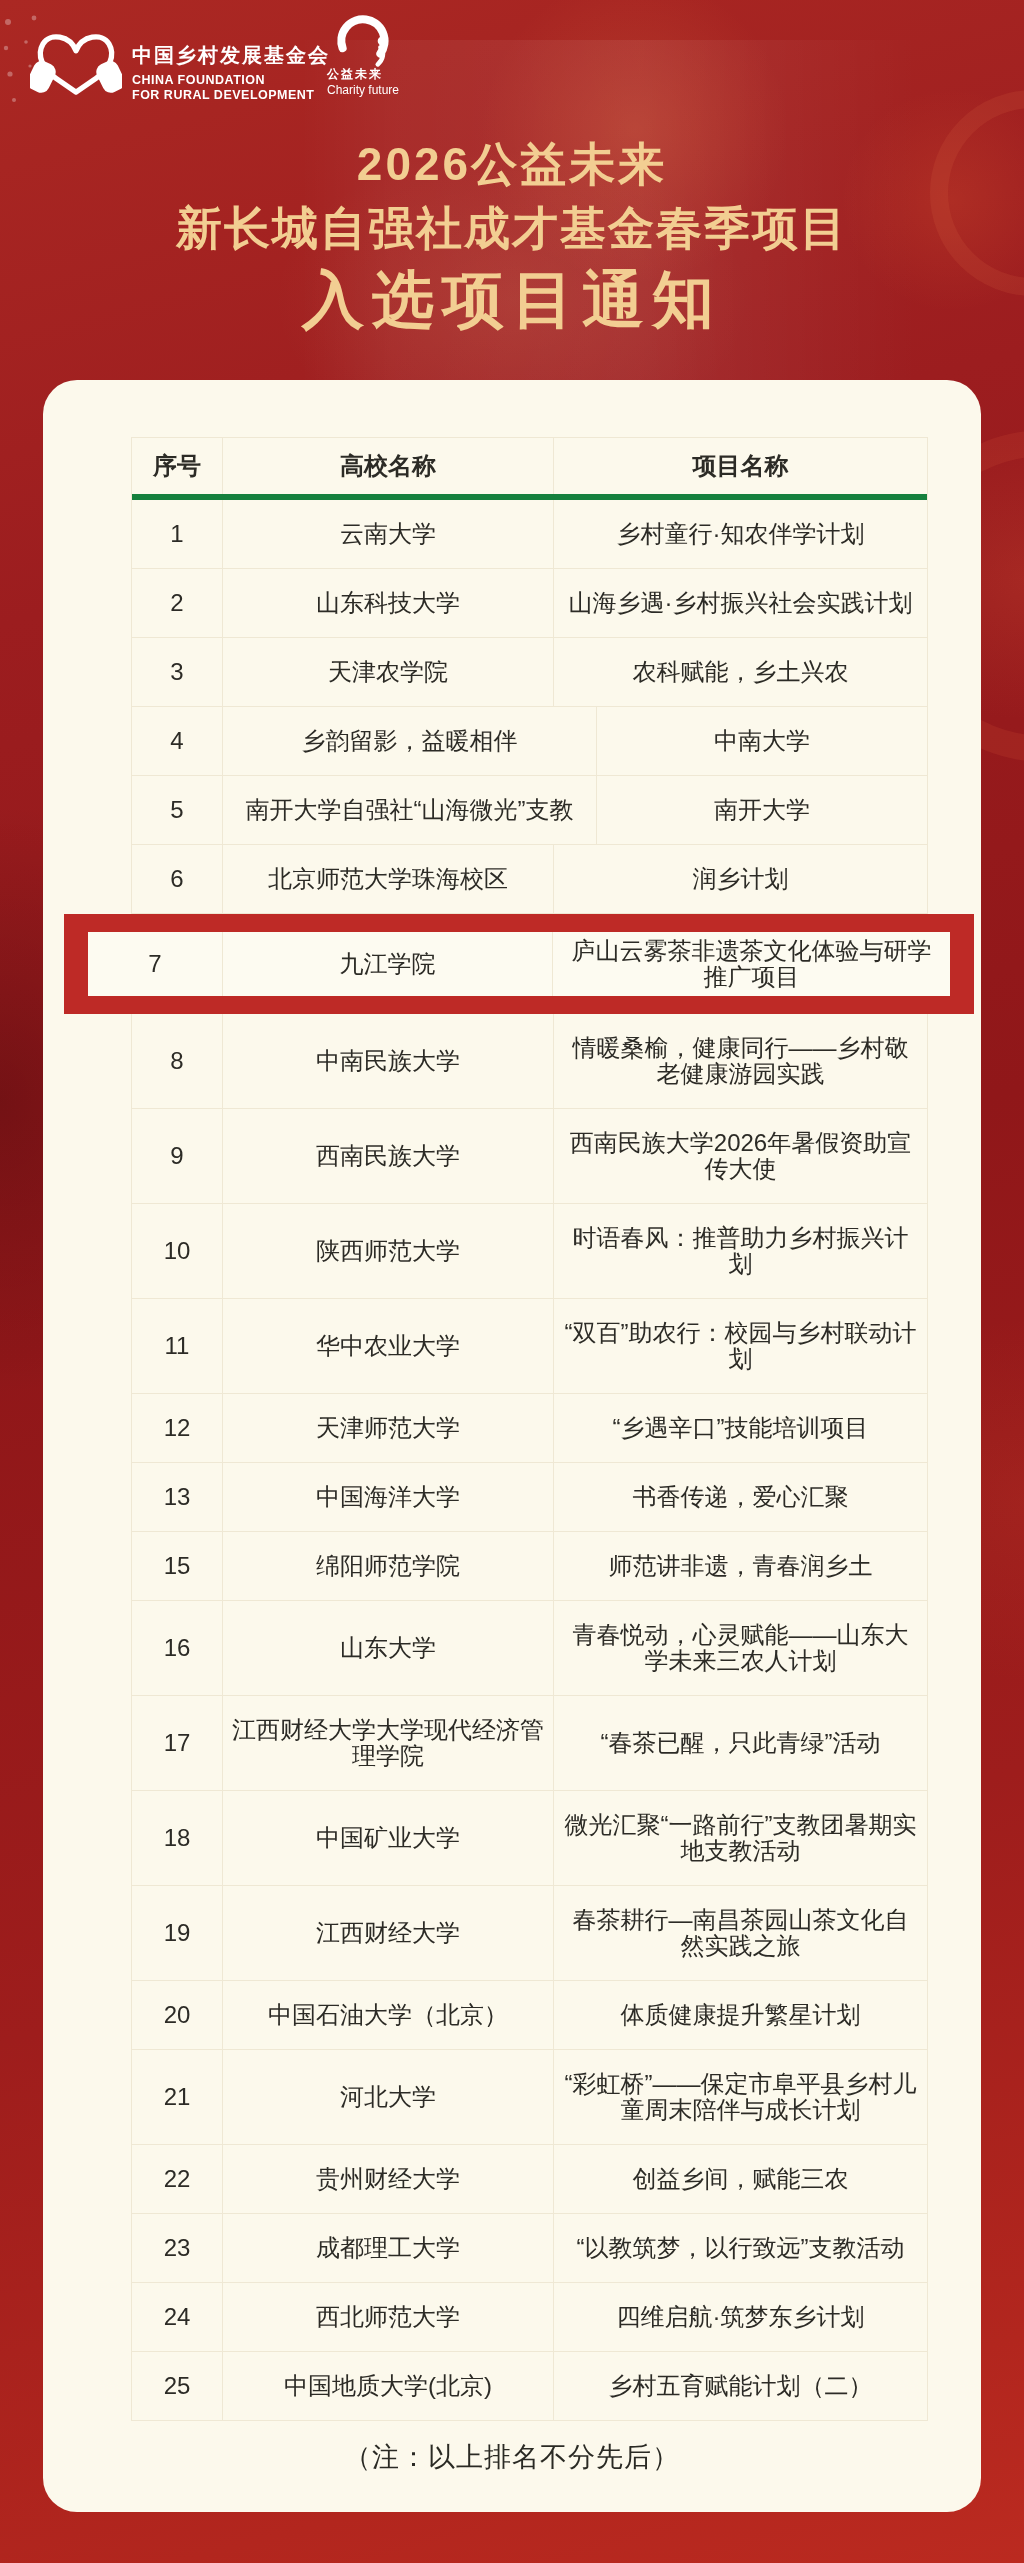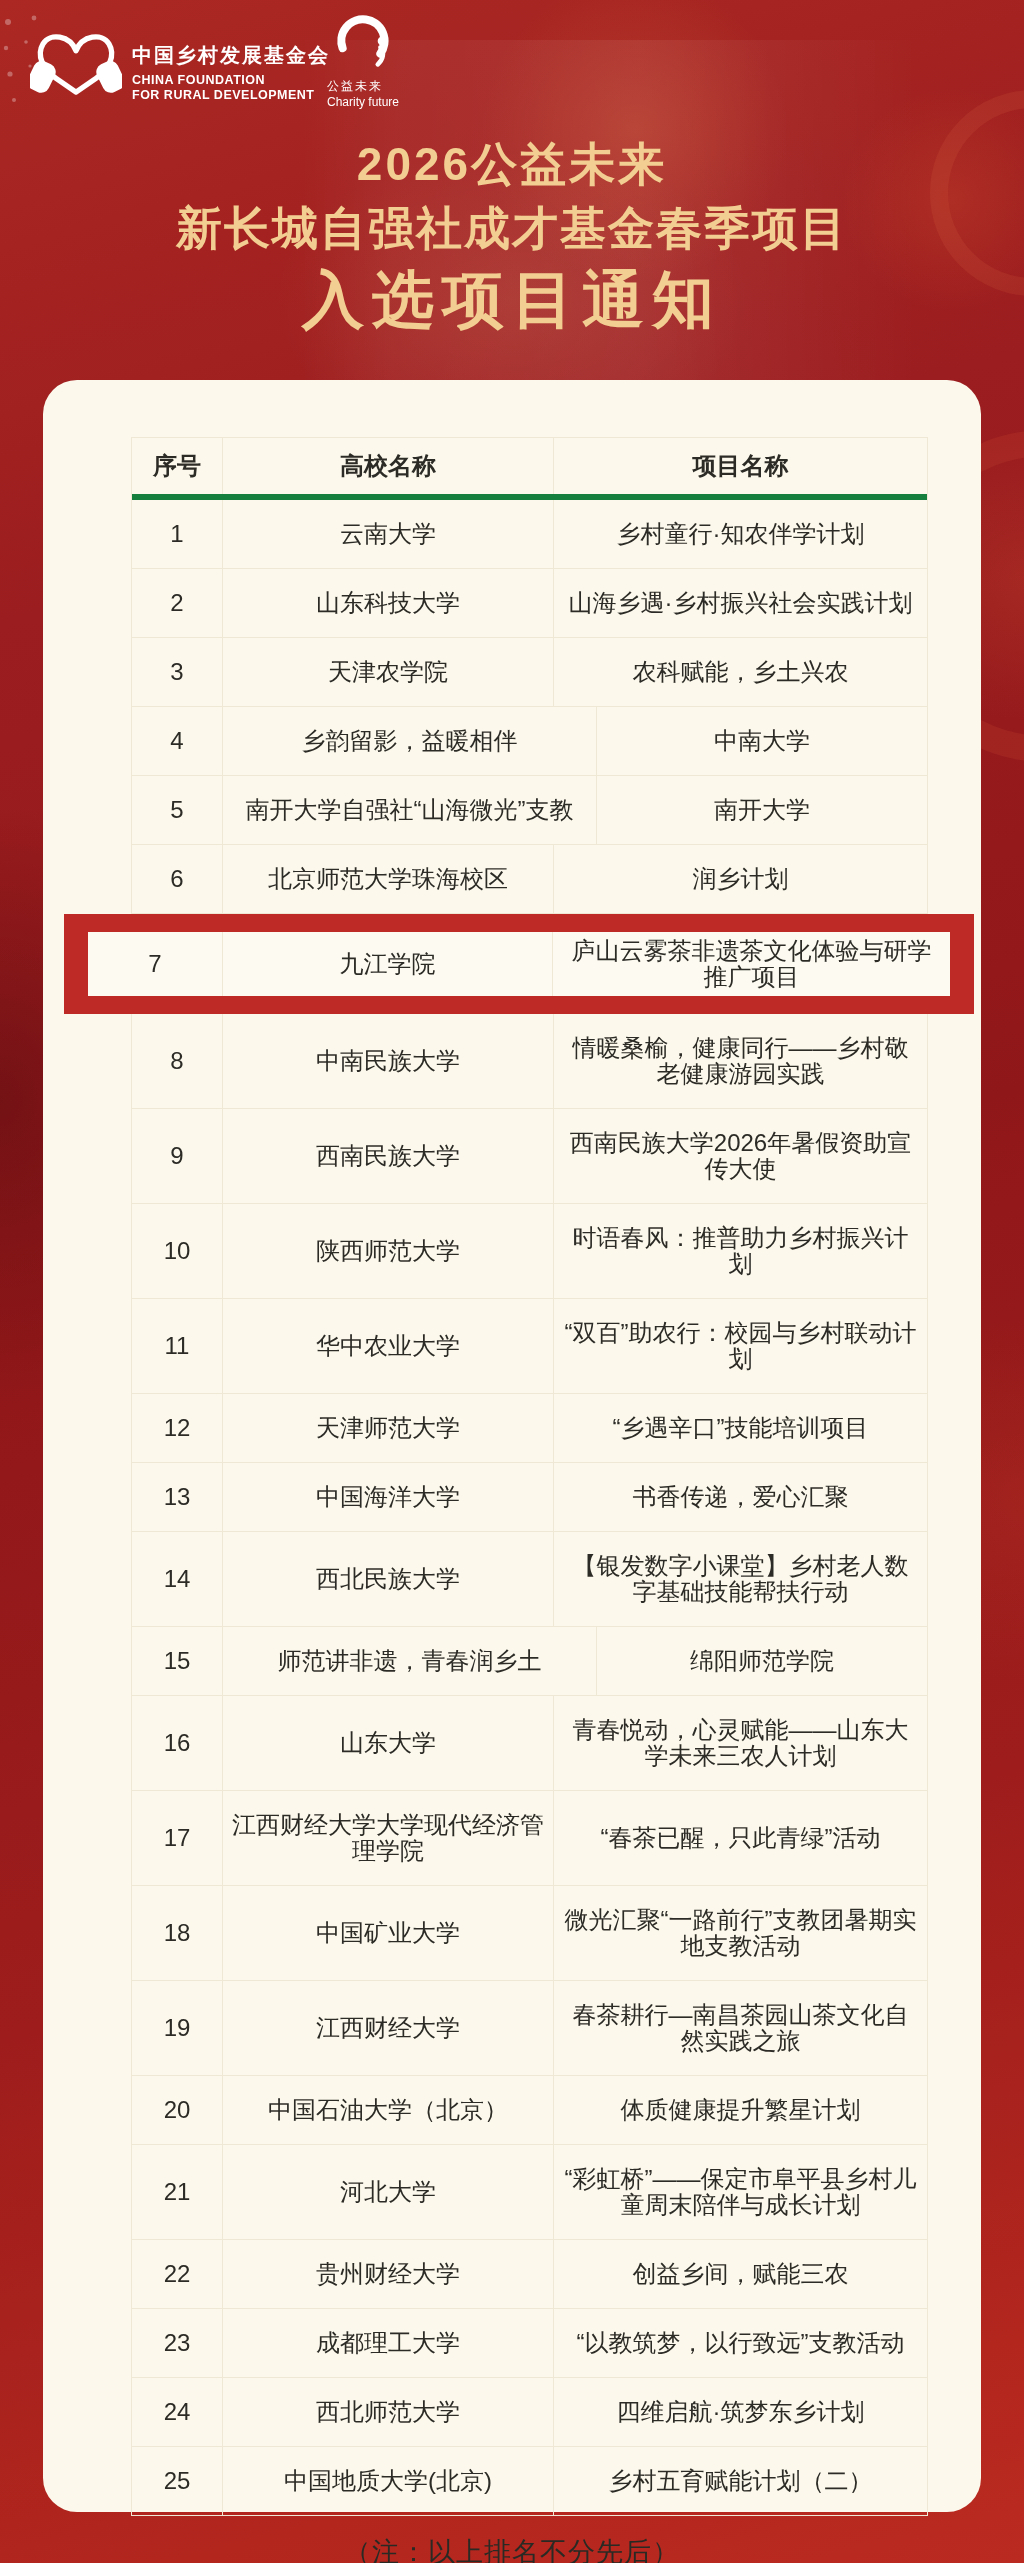--- a/index.html
+++ b/index.html
@@ -22,21 +22,21 @@
   .ring2{left:930px;top:90px;width:170px;height:170px;border:18px solid rgba(230,110,70,0.14);}
   .dots{position:absolute;left:0;top:8px;}
 
   
   .logo1-icon{position:absolute;left:30px;top:24px;}
   .logo1-text{position:absolute;left:132px;top:42px;color:#fff;}
   .logo1-cn{font-size:20px;font-weight:bold;letter-spacing:2px;}
   .logo1-en{font-size:12.5px;font-weight:bold;letter-spacing:0.5px;margin-top:4px;line-height:15px;}
   .logo2-icon{position:absolute;left:330px;top:14px;}
   .logo2-text{position:absolute;left:327px;top:66px;color:#fff;}
-  .logo2-cn{font-size:12px;font-weight:normal;letter-spacing:2px;margin-top:12px;}
+  .logo2-cn{font-size:12px;font-weight:bold;letter-spacing:2px;}
   .logo2-en{font-size:12px;margin-top:0;}
 
   
   .title{position:absolute;left:0;width:1024px;text-align:center;color:#f2ce92;font-weight:bold;}
   .title-l1{top:134px;font-size:46px;letter-spacing:3px;}
   .title-l2{top:198px;font-size:46px;letter-spacing:2px;}
   .title-l3{top:258px;font-size:62px;letter-spacing:8px;}
 
   
   .card{position:absolute;left:43px;top:380px;width:938px;height:2132px;
@@ -176,28 +176,23 @@
           <div class="cell c1">12</div>
           <div class="cell c2">天津师范大学</div>
           <div class="cell c3">“乡遇辛口”技能培训项目</div>
         </div>
         <div class="trow">
           <div class="cell c1">13</div>
           <div class="cell c2">中国海洋大学</div>
           <div class="cell c3">书香传递，爱心汇聚</div>
         </div>
         <div class="trow">
-          <div class="cell c1">14</div>
-          <div class="cell c2">西北民族大学</div>
-          <div class="cell c3">【银发数字小课堂】乡村老人数字基础技能帮扶行动</div>
-        </div>
-        <div class="trow">
           <div class="cell c1">15</div>
+          <div class="cell c2">绵阳师范学院</div>
           <div class="cell c3">师范讲非遗，青春润乡土</div>
-          <div class="cell c2">绵阳师范学院</div>
         </div>
         <div class="trow">
           <div class="cell c1">16</div>
           <div class="cell c2">山东大学</div>
           <div class="cell c3">青春悦动，心灵赋能——山东大学未来三农人计划</div>
         </div>
         <div class="trow">
           <div class="cell c1">17</div>
           <div class="cell c2">江西财经大学大学现代经济管理学院</div>
           <div class="cell c3">“春茶已醒，只此青绿”活动</div>

